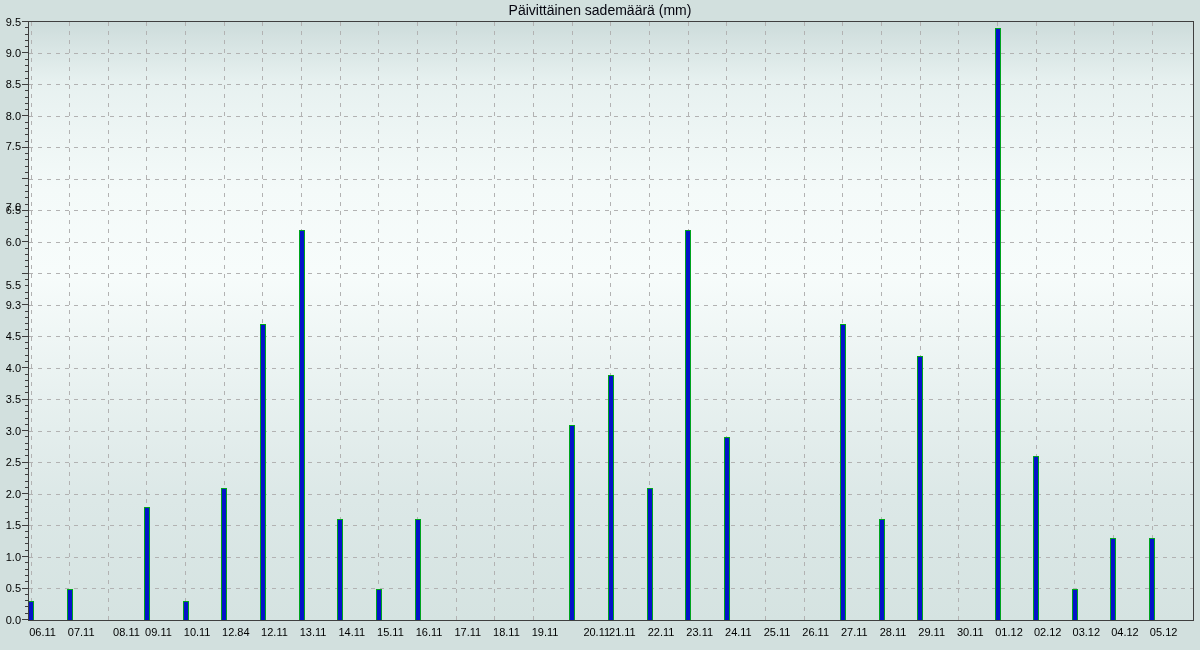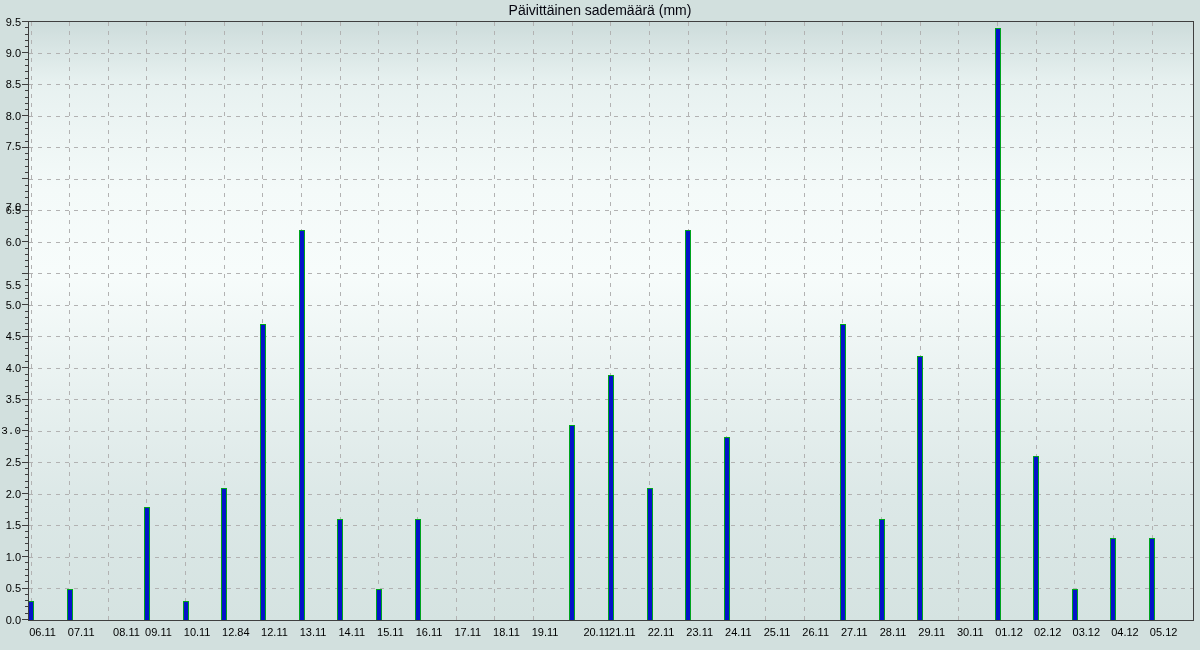--- a/index.html
+++ b/index.html
@@ -159,21 +159,21 @@
 <div class="ytick-minor" style="top: 480.516px;"></div>
 <div class="ytick-minor" style="top: 474.221px;"></div>
 <div class="ytick-minor" style="top: 467.926px;"></div>
 <div class="ytick-major" style="top: 461.632px;"></div>
 <div class="ylabel" style="top: 456.132px;">2.5</div>
 <div class="ytick-minor" style="top: 455.337px;"></div>
 <div class="ytick-minor" style="top: 449.042px;"></div>
 <div class="ytick-minor" style="top: 442.747px;"></div>
 <div class="ytick-minor" style="top: 436.453px;"></div>
 <div class="ytick-major" style="top: 430.158px;"></div>
-<div class="ylabel" style="top: 424.658px; font-family: Liberation Mono, monospace;">3.0</div>
+<div class="ylabel" style="top: 424.658px;">3.0</div>
 <div class="ytick-minor" style="top: 423.863px;"></div>
 <div class="ytick-minor" style="top: 417.568px;"></div>
 <div class="ytick-minor" style="top: 411.274px;"></div>
 <div class="ytick-minor" style="top: 404.979px;"></div>
 <div class="ytick-major" style="top: 398.684px;"></div>
 <div class="ylabel" style="top: 393.184px;">3.5</div>
 <div class="ytick-minor" style="top: 392.389px;"></div>
 <div class="ytick-minor" style="top: 386.095px;"></div>
 <div class="ytick-minor" style="top: 379.8px;"></div>
 <div class="ytick-minor" style="top: 373.505px;"></div>
@@ -183,21 +183,21 @@
 <div class="ytick-minor" style="top: 354.621px;"></div>
 <div class="ytick-minor" style="top: 348.326px;"></div>
 <div class="ytick-minor" style="top: 342.032px;"></div>
 <div class="ytick-major" style="top: 335.737px;"></div>
 <div class="ylabel" style="top: 330.237px;">4.5</div>
 <div class="ytick-minor" style="top: 329.442px;"></div>
 <div class="ytick-minor" style="top: 323.147px;"></div>
 <div class="ytick-minor" style="top: 316.853px;"></div>
 <div class="ytick-minor" style="top: 310.558px;"></div>
 <div class="ytick-major" style="top: 304.263px;"></div>
-<div class="ylabel" style="top: 298.763px;">5.0</div>
+<div class="ylabel" style="top: 298.763px;">9.3</div>
 <div class="ytick-minor" style="top: 297.968px;"></div>
 <div class="ytick-minor" style="top: 291.674px;"></div>
 <div class="ytick-minor" style="top: 285.379px;"></div>
 <div class="ytick-minor" style="top: 279.084px;"></div>
 <div class="ytick-major" style="top: 272.789px;"></div>
 <div class="ylabel" style="top: 267.289px; margin-top: 12px;">5.5</div>
 <div class="ytick-minor" style="top: 266.495px;"></div>
 <div class="ytick-minor" style="top: 260.2px;"></div>
 <div class="ytick-minor" style="top: 253.905px;"></div>
 <div class="ytick-minor" style="top: 247.611px;"></div>

